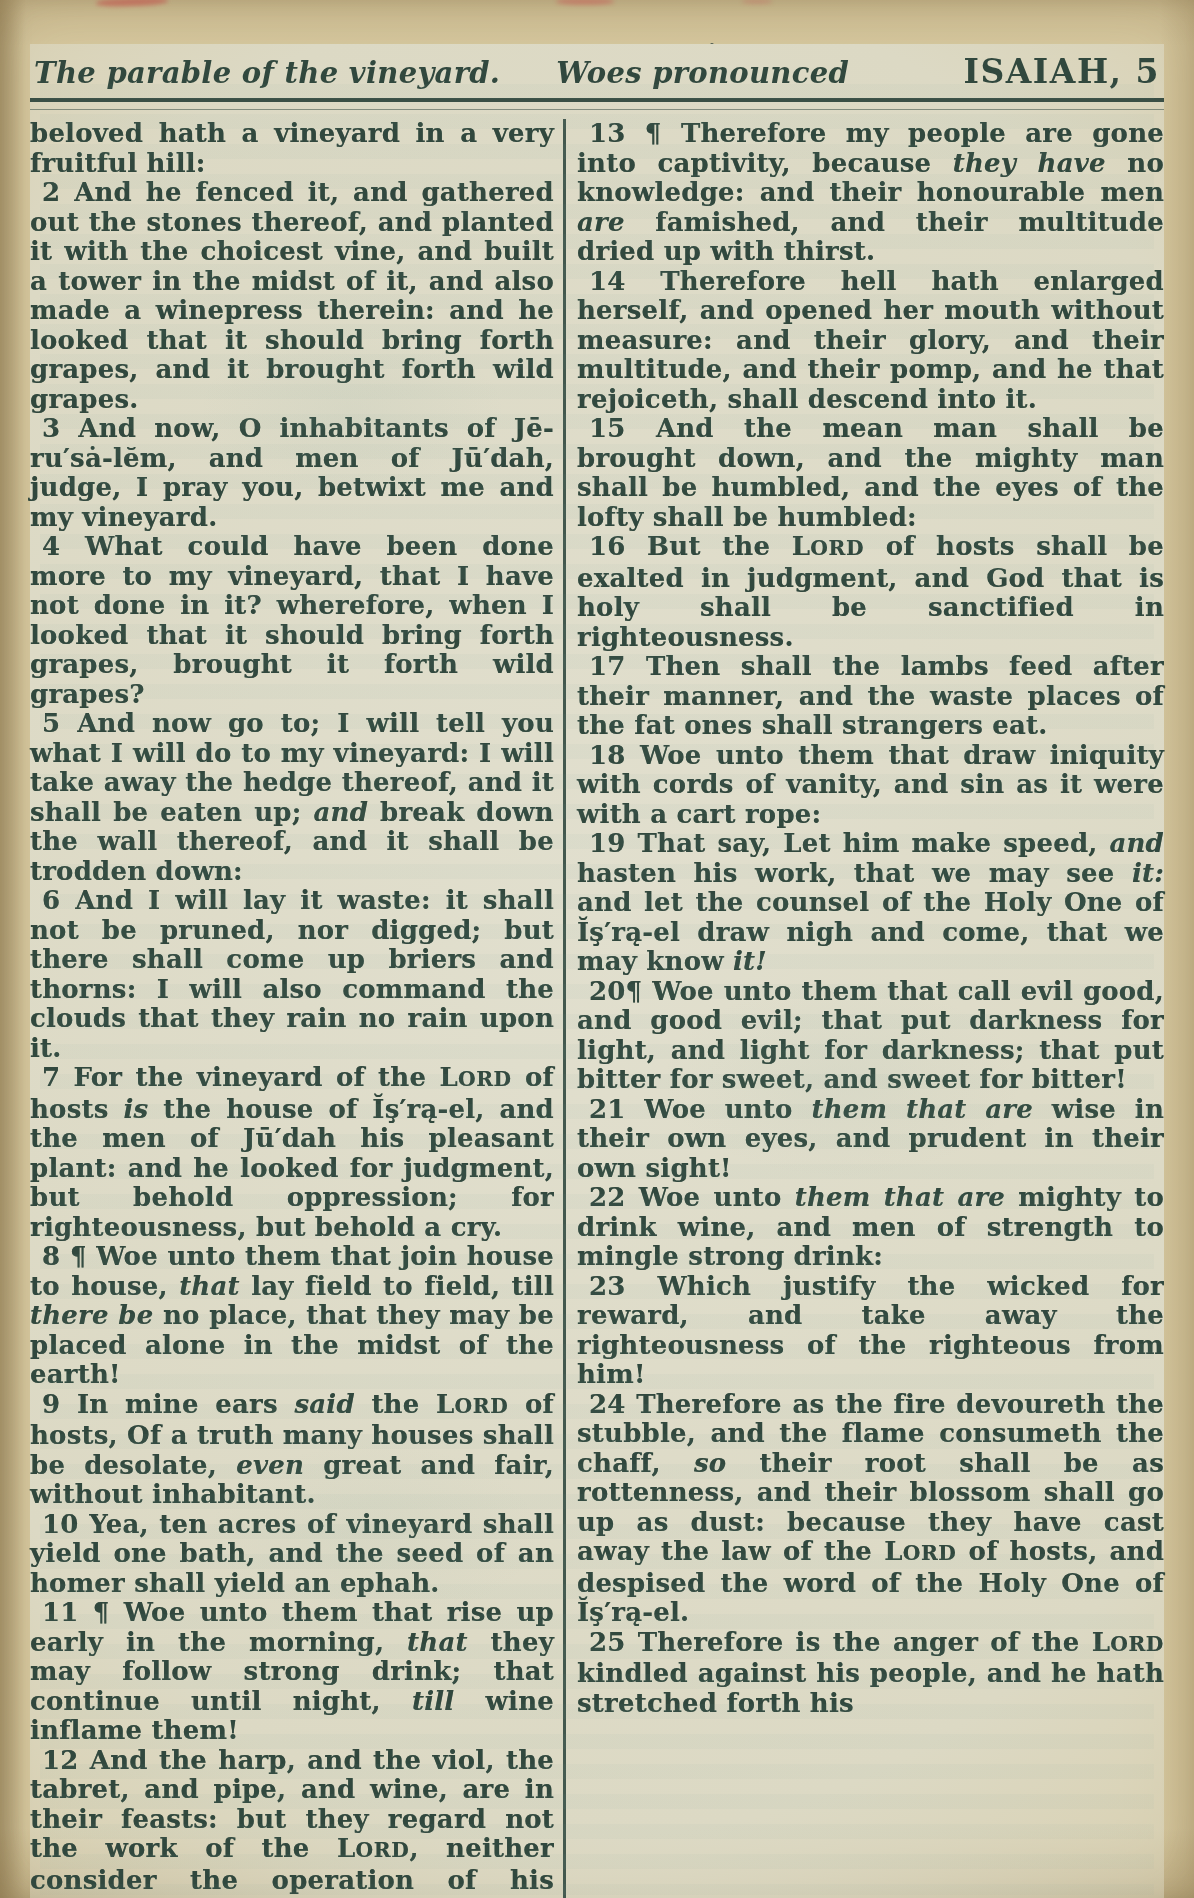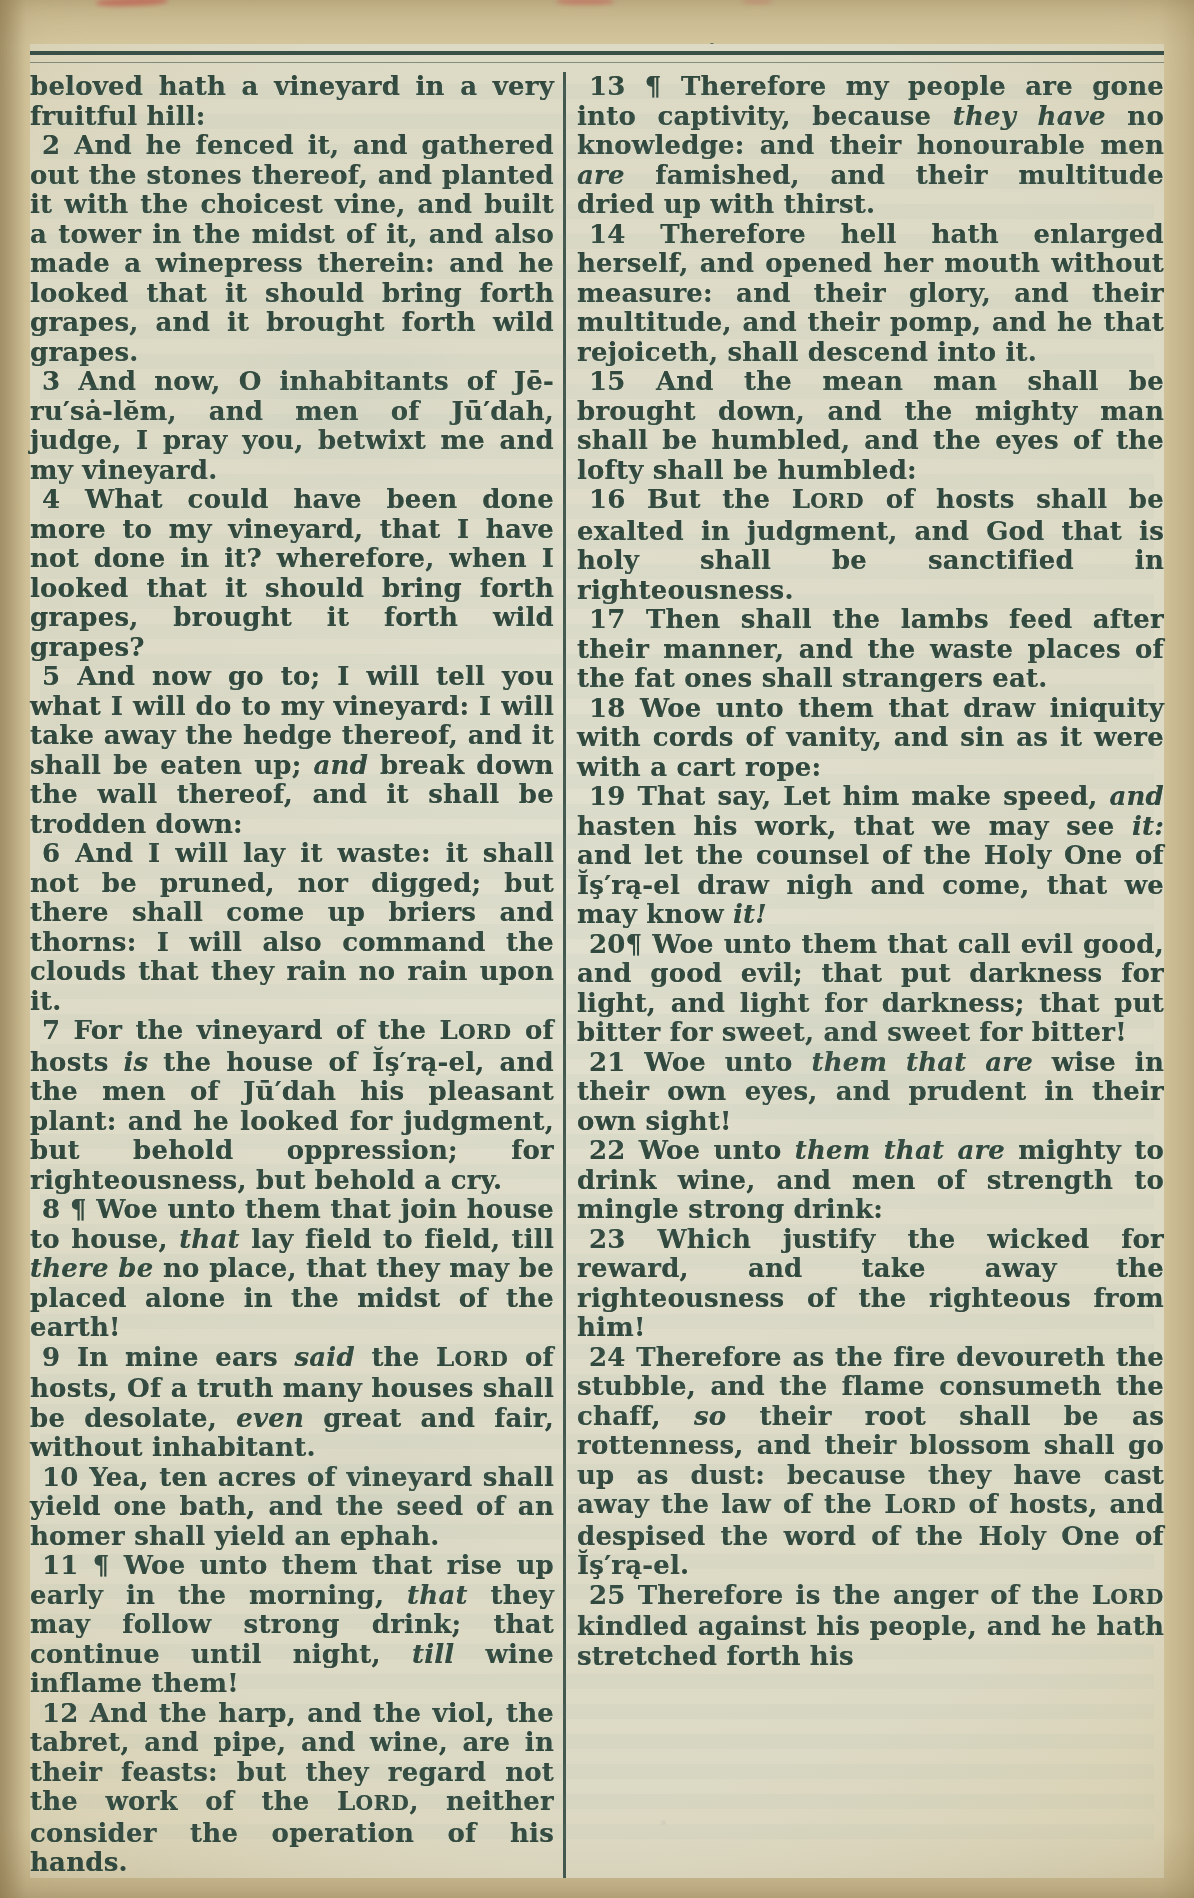--- a/index.html
+++ b/index.html
@@ -68,20 +68,26 @@
 <body>
 
 <div class="page">
   <div class="stain stain-1"></div>
   <div class="stain stain-2"></div>
   <div class="stain stain-3"></div>
   <div class="speck speck-1"></div>
   <div class="speck speck-2"></div>
 
   <div class="textblock">
+    <div class="header">
+      <span class="rh-left">
+        <span>The parable of the vineyard.</span><span class="rh-mid">Woes pronounced</span>
+      </span>
+      <span class="rh-book">ISAIAH, 5</span>
+    </div>
 
     <div class="rule"></div>
 
     <div class="columns">
       <div class="col col-left">
           <p class="verse cont"><span>beloved hath a vineyard in a very fruitful hill:</span></p>
           <p class="verse"><span>2 And he fenced it, and gathered out the stones thereof, and planted it with the choicest vine, and built a tower in the midst of it, and also made a winepress therein: and he looked that it should bring forth grapes, and it brought forth wild grapes.</span></p>
           <p class="verse"><span>3 And now, O inhabitants of Jē-ru′sȧ-lĕm, and men of Jū′dah, judge, I pray you, betwixt me and my vineyard.</span></p>
           <p class="verse"><span>4 What could have been done more to my vineyard, that I have not done in it? wherefore, when I looked that it should bring forth grapes, brought it forth wild grapes?</span></p>
           <p class="verse"><span>5 And now go to; I will tell you what I will do to my vineyard: I will take away the hedge thereof, and it shall be eaten up; </span><span class="it">and</span><span> break down the wall thereof, and it shall be trodden down:</span></p>

